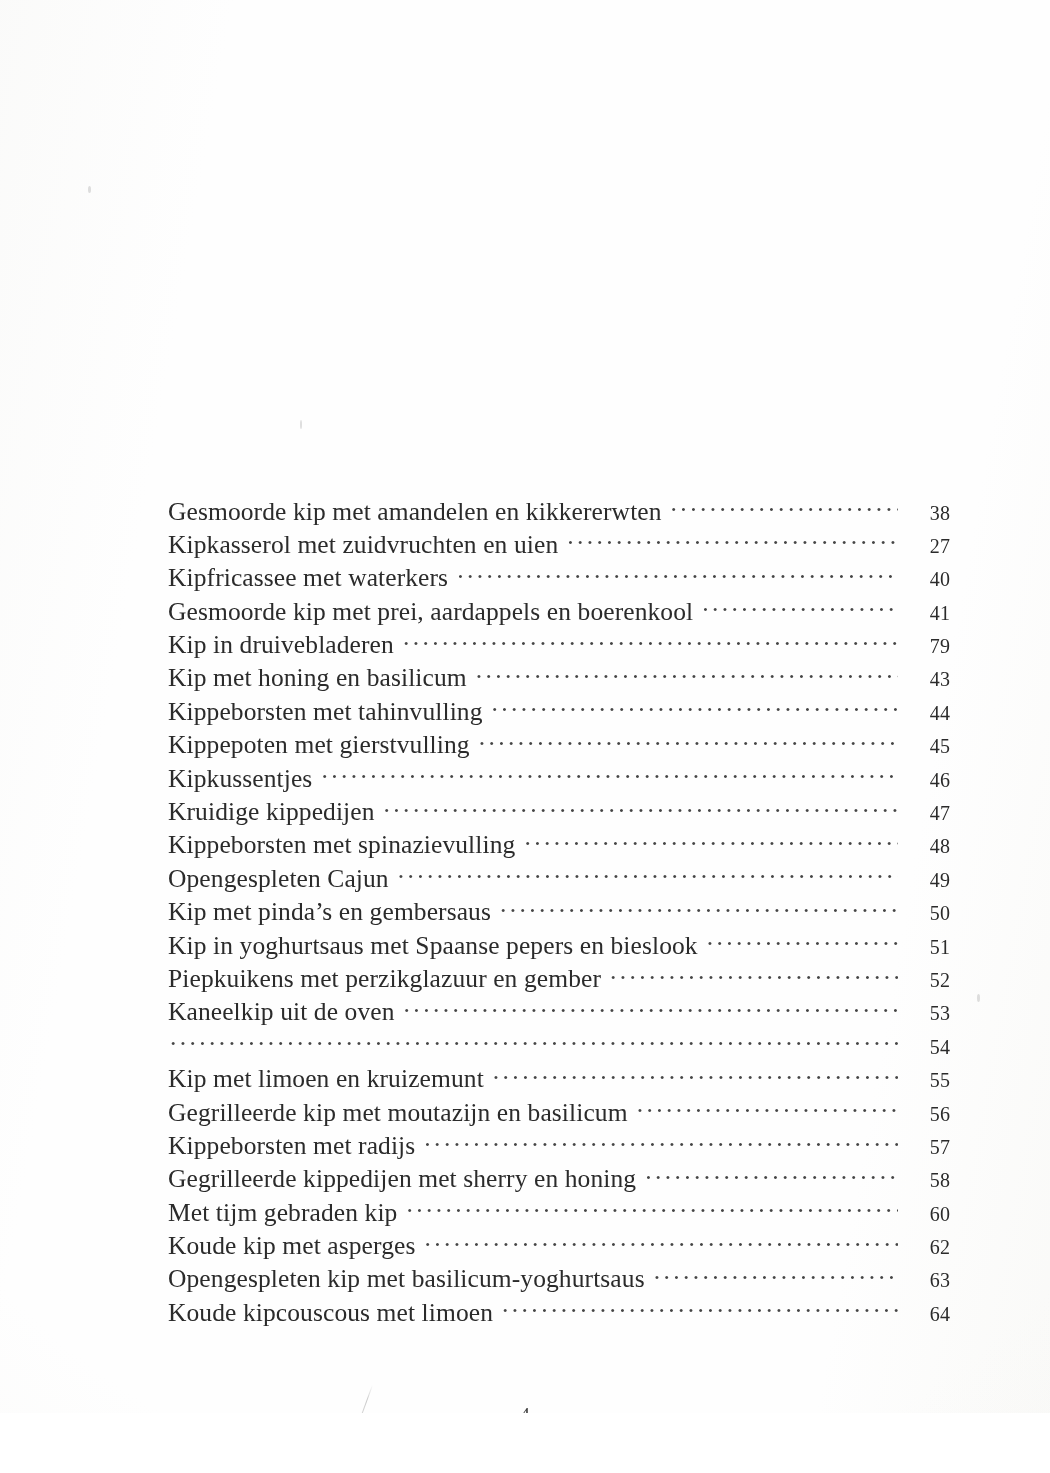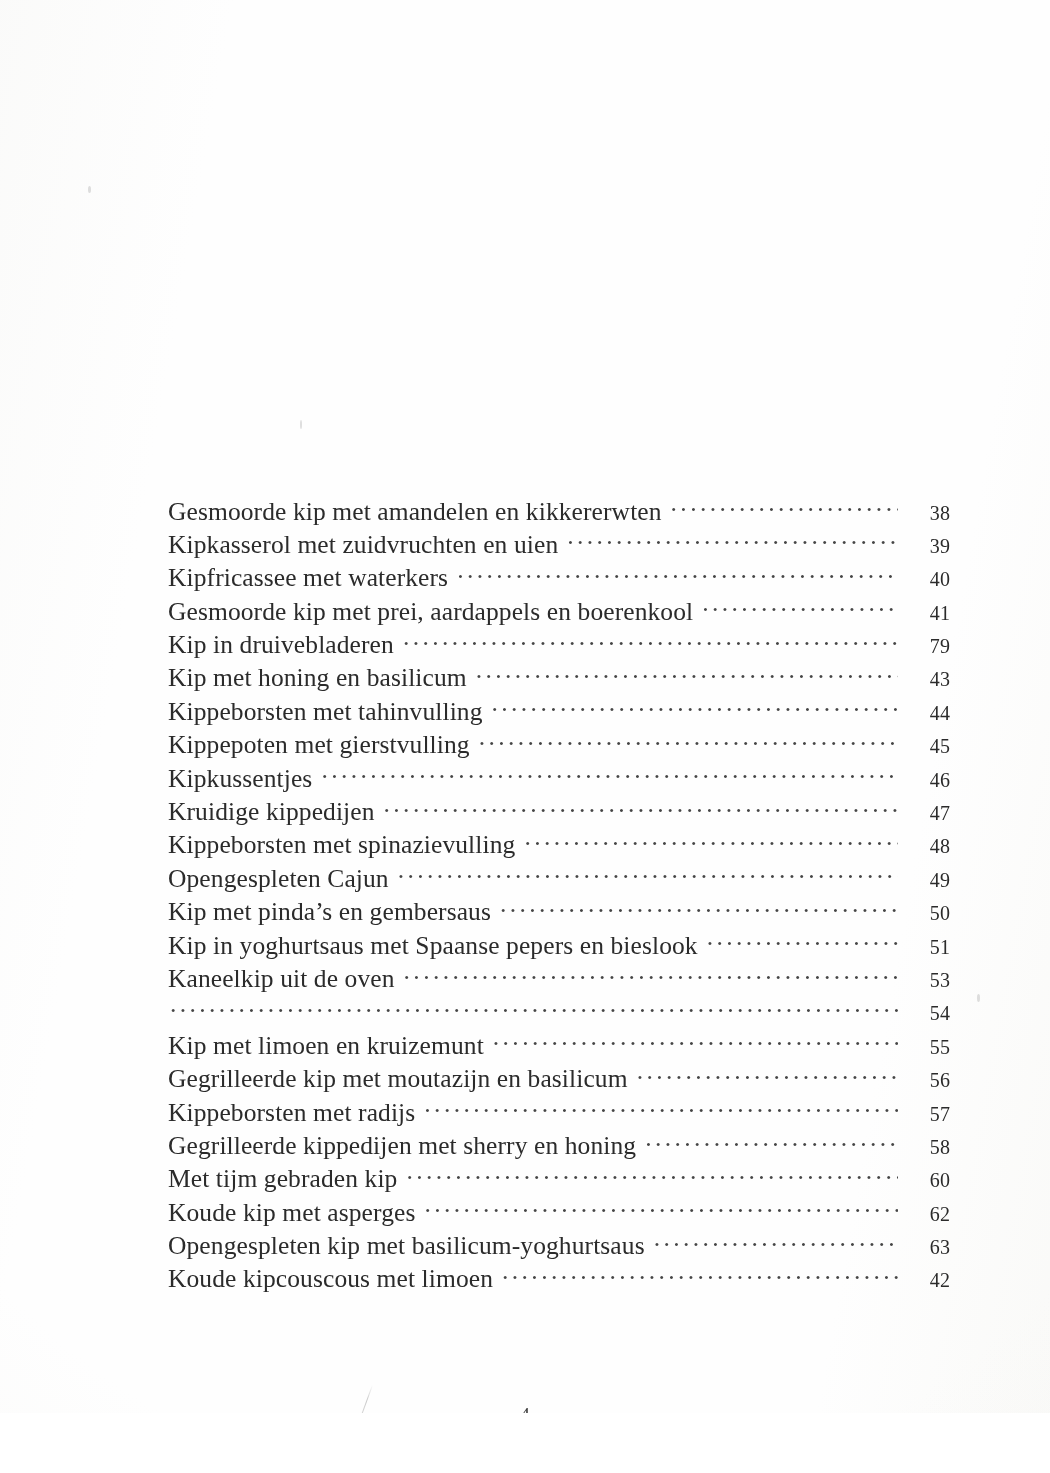--- a/index.html
+++ b/index.html
@@ -137,21 +137,21 @@
 
   <div id="toc">
       <div class="toc-entry">
         <span class="toc-title">Gesmoorde kip met amandelen en kikkererwten</span>
         <span class="toc-leader"></span>
         <span class="toc-page">38</span>
       </div>
       <div class="toc-entry">
         <span class="toc-title">Kipkasserol met zuidvruchten en uien</span>
         <span class="toc-leader"></span>
-        <span class="toc-page">39</span>
+        <span class="toc-page">27</span>
       </div>
       <div class="toc-entry">
         <span class="toc-title">Kipfricassee met waterkers</span>
         <span class="toc-leader"></span>
         <span class="toc-page">40</span>
       </div>
       <div class="toc-entry">
         <span class="toc-title">Gesmoorde kip met prei, aardappels en boerenkool</span>
         <span class="toc-leader"></span>
         <span class="toc-page">41</span>
@@ -200,20 +200,25 @@
         <span class="toc-title">Kip met pinda’s en gembersaus</span>
         <span class="toc-leader"></span>
         <span class="toc-page">50</span>
       </div>
       <div class="toc-entry">
         <span class="toc-title">Kip in yoghurtsaus met Spaanse pepers en bieslook</span>
         <span class="toc-leader"></span>
         <span class="toc-page">51</span>
       </div>
       <div class="toc-entry">
+        <span class="toc-title">Piepkuikens met perzikglazuur en gember</span>
+        <span class="toc-leader"></span>
+        <span class="toc-page">52</span>
+      </div>
+      <div class="toc-entry">
         <span class="toc-title">Kaneelkip uit de oven</span>
         <span class="toc-leader"></span>
         <span class="toc-page">53</span>
       </div>
       <div class="toc-entry">
         <span class="toc-leader"></span>
         <span class="toc-page">54</span>
       </div>
       <div class="toc-entry">
         <span class="toc-title">Kip met limoen en kruizemunt</span>
@@ -246,19 +251,19 @@
         <span class="toc-page">62</span>
       </div>
       <div class="toc-entry">
         <span class="toc-title">Opengespleten kip met basilicum-yoghurtsaus</span>
         <span class="toc-leader"></span>
         <span class="toc-page">63</span>
       </div>
       <div class="toc-entry">
         <span class="toc-title">Koude kipcouscous met limoen</span>
         <span class="toc-leader"></span>
-        <span class="toc-page">42</span>
+        <span class="toc-page">64</span>
       </div>
     </div>
 
   <div id="folio">4</div>
 
 </div>
 
 </body></html>

